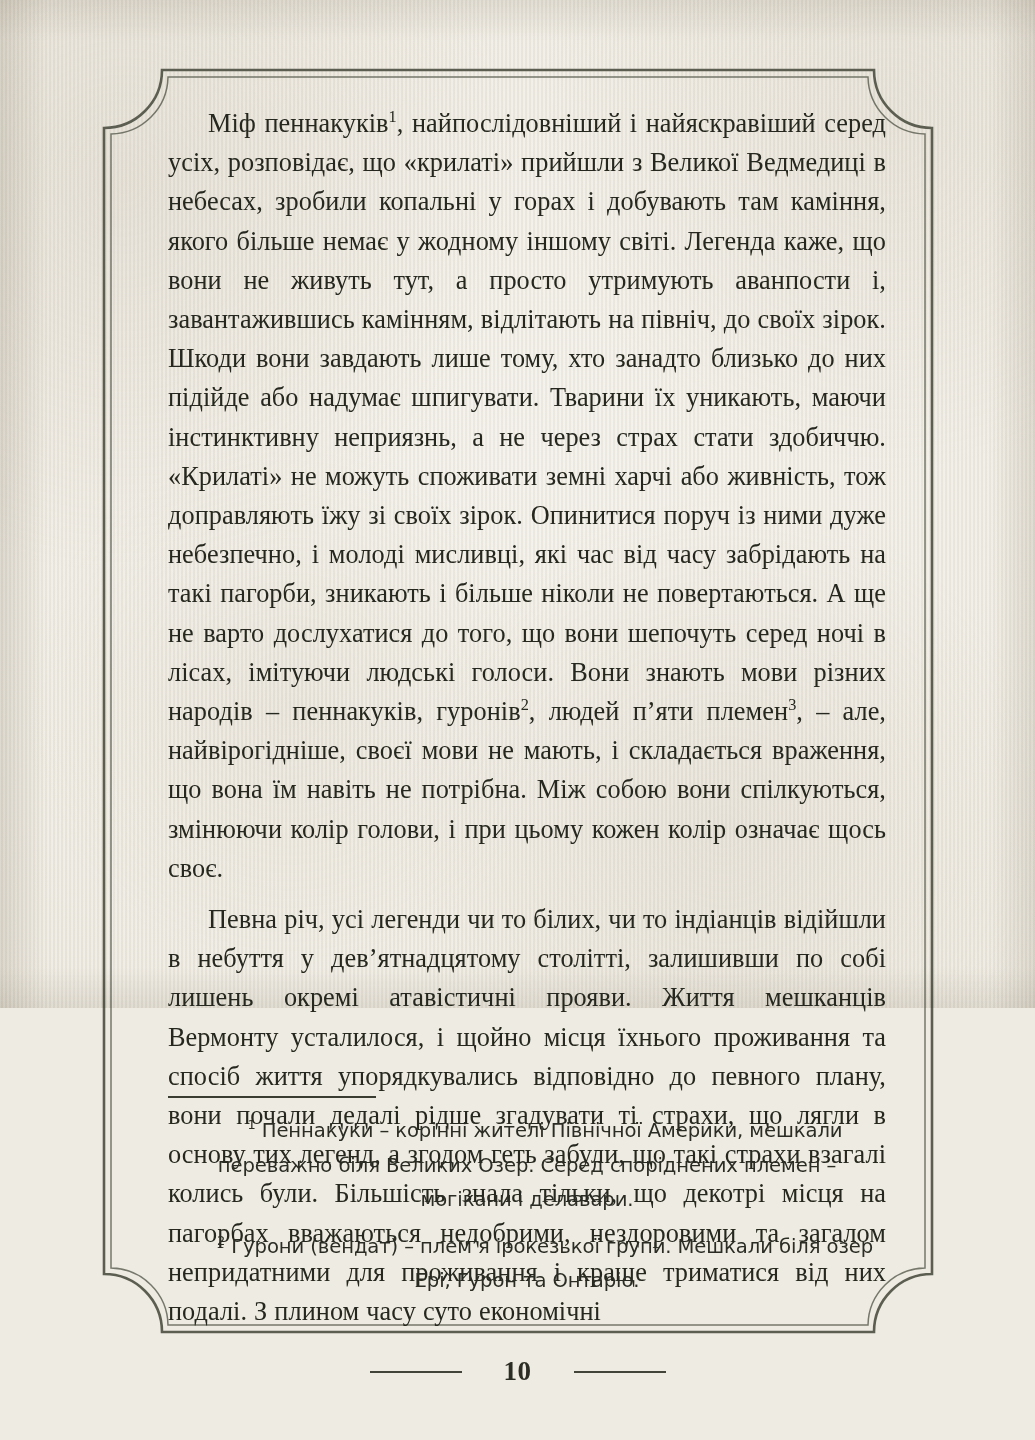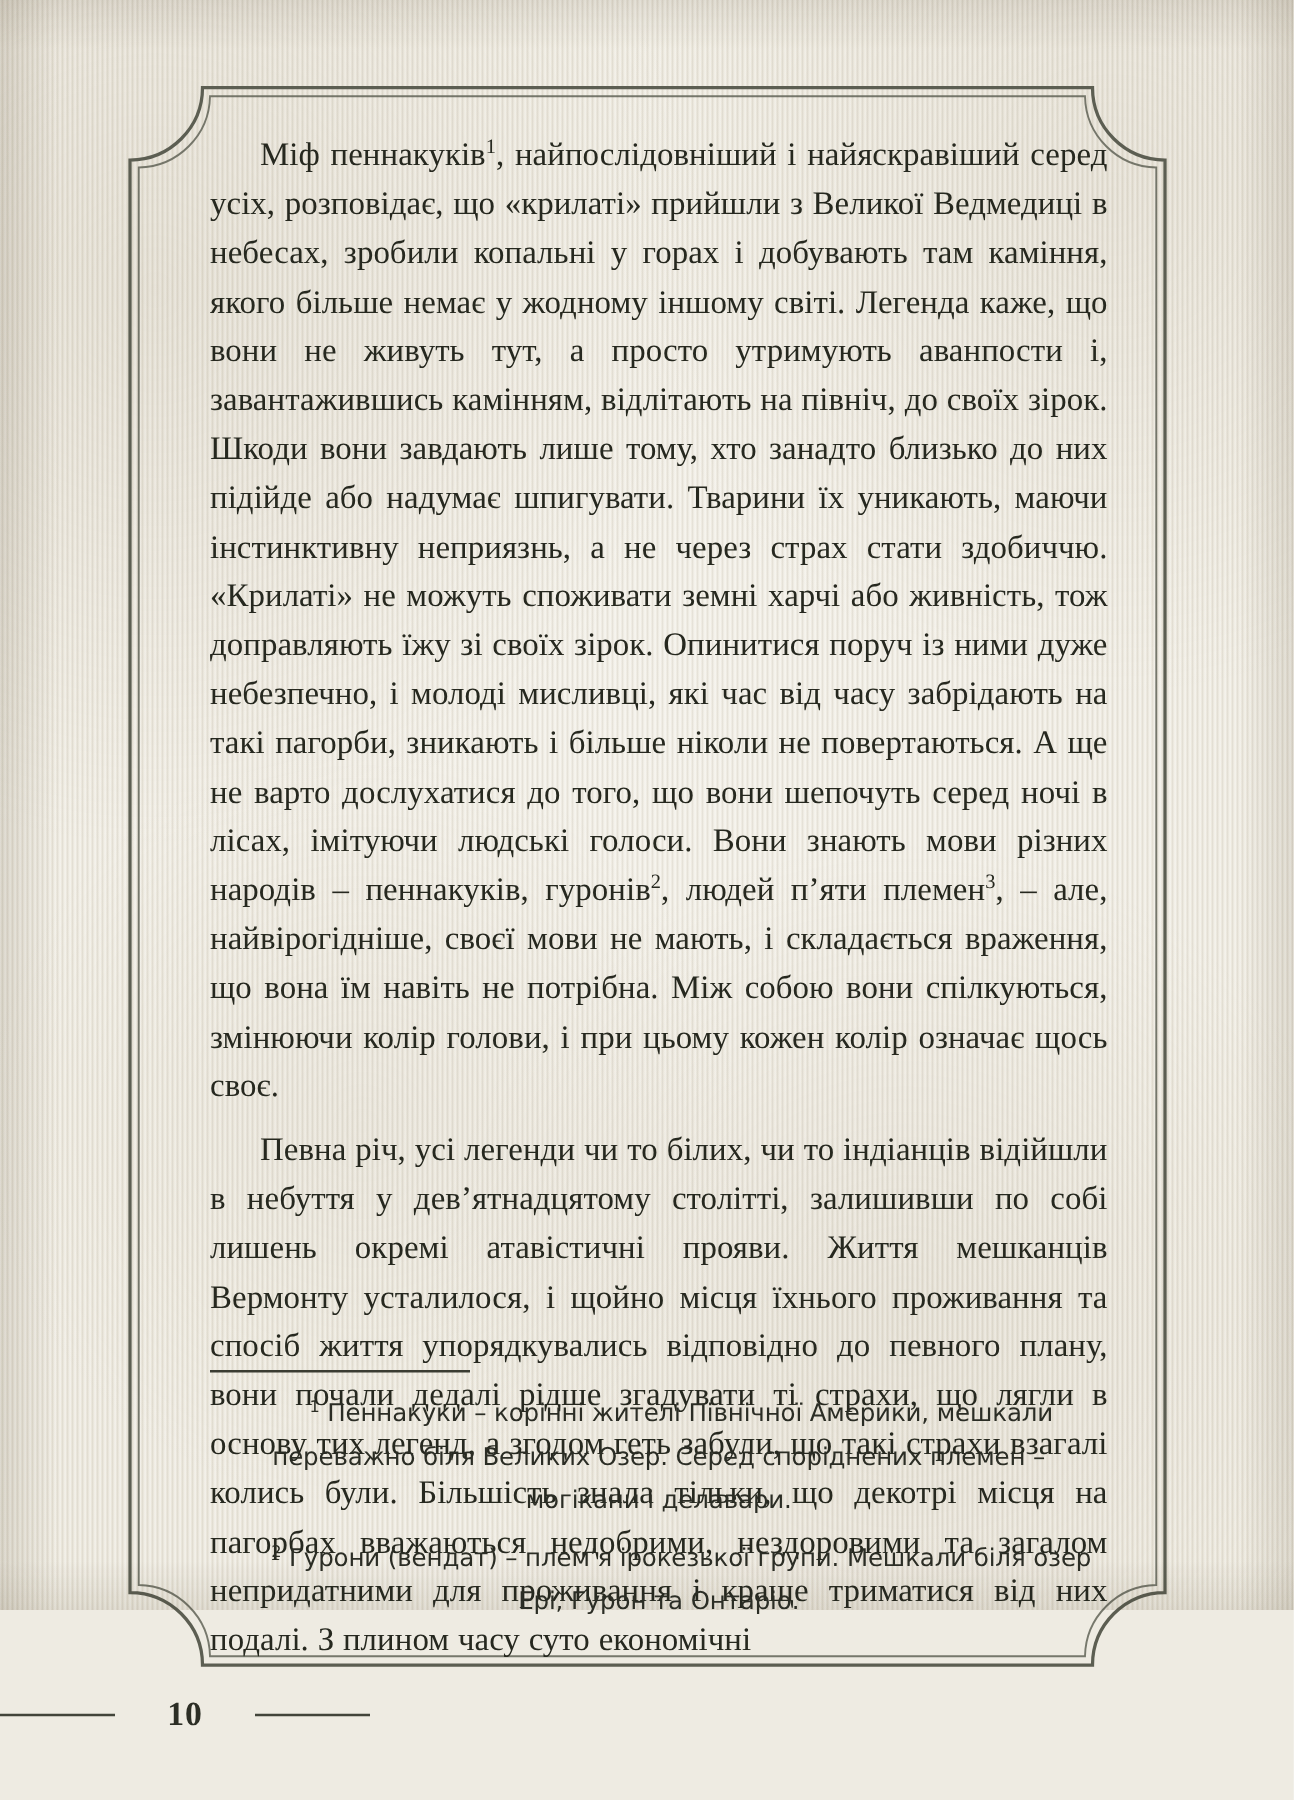--- a/index.html
+++ b/index.html
@@ -11,21 +11,21 @@
     height: 1440px;
     overflow: hidden;
     background: #eeebe2;
     font-family: "Liberation Serif", serif;
   }
 
   
   #page {
     position: relative;
     width: 1035px;
-    height: 1288px;
+    height: 1008px;
     background:
       repeating-linear-gradient(90deg,
         rgba(255,255,255,0.55) 0px,
         rgba(255,255,255,0.0) 1px,
         rgba(171,163,146,0.16) 2px,
         rgba(255,255,255,0.0) 3px,
         rgba(255,255,255,0.40) 4px),
       radial-gradient(ellipse 120% 100% at 50% 45%, #f2efe7 0%, #ebe7dc 70%, #e2ddd0 100%);
   }
   
@@ -125,20 +125,21 @@
   }
 
   
   .folio {
     position: absolute;
     left: 0;
     top: 1356px;
     width: 1035px;
     display: flex;
     align-items: center;
+    justify-content: center;
     gap: 36px;
     z-index: 3;
   }
   .folio-rule {
     width: 92px;
     height: 0;
     border-top: 2.4px solid #42443a;
   }
   .folio-num {
     font-family: "Liberation Serif", serif;

